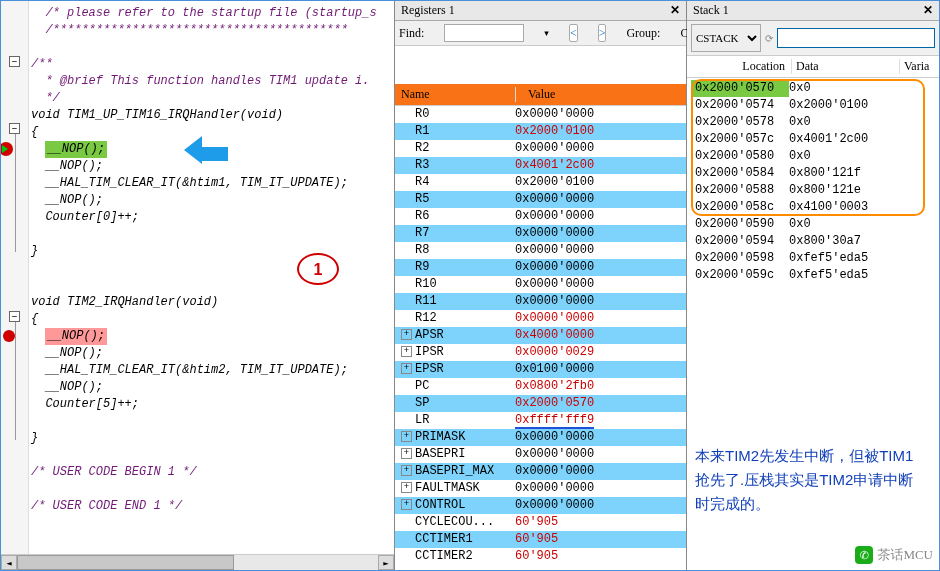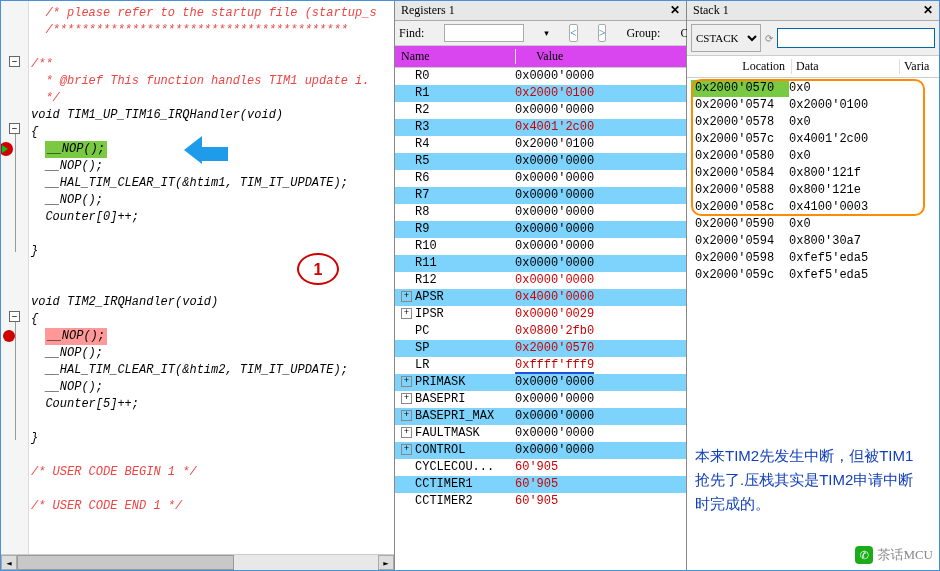--- a/index.html
+++ b/index.html
@@ -8,44 +8,44 @@
   
   
   .code-panel { width: 394px; border-right: 1px solid #888; background: #fff; position: relative; display: flex; }
   .gutter { width: 28px; background: #f5f5f5; border-right: 1px solid #ddd; position: relative; }
   .fold { position: absolute; left: 8px; width: 11px; height: 11px; border: 1px solid #666; background: #fff; font-size: 9px; line-height: 9px; text-align: center; cursor: pointer; }
   .bp-red { position: absolute; left: 2px; width: 12px; height: 12px; border-radius: 50%; background: #d00000; }
   .bp-run { position: absolute; left: -2px; width: 14px; height: 14px; border-radius: 50%; background: #d00000; }
   .bp-run::after { content: ""; position: absolute; left: 3px; top: 3px; width: 0; height: 0; border-top: 4px solid transparent; border-bottom: 4px solid transparent; border-left: 6px solid #0c0; }
   .tree-line { position: absolute; left: 14px; width: 1px; background: #999; }
   .code-body { flex: 1; padding: 4px 2px; font-size: 12px; font-style: italic; font-family: "Courier New", monospace; line-height: 17px; position: relative; overflow: hidden; }
-  .comment { color: #ef4444; }
+  .comment { color: #701a75; }
   .plain { font-style: italic; color: #000; }
   .line { white-space: pre; height: 17px; }
   .hl-green { background: #7ac943; display: inline-block; padding: 0 2px; }
   .hl-red { background: #ff9999; display: inline-block; padding: 0 2px; }
   .arrow { position: absolute; left: 155px; top: 142px; color: #1e9be9; }
   .arrow-body { display:inline-block; width: 26px; height: 14px; background: #1e9be9; vertical-align: middle; }
   .arrow-head { display:inline-block; width:0; height:0; border-top: 14px solid transparent; border-bottom: 14px solid transparent; border-right: 18px solid #1e9be9; vertical-align: middle; margin-top:-7px; }
   .circle1 { position: absolute; left: 268px; top: 252px; width: 42px; height: 32px; border: 2px solid #d00000; border-radius: 50%; color: #d00000; font: bold 16px Arial; text-align: center; line-height: 30px; font-style: normal; }
   .hscroll { position: absolute; bottom: 0; left: 0; right: 0; height: 16px; background: #f0f0f0; border-top: 1px solid #ccc; display: flex; }
   .hscroll .btn { width: 16px; background: #ddd; border: 1px solid #aaa; text-align: center; font-size: 9px; line-height: 14px; }
   .hscroll .track { flex: 1; background: #e8e8e8; position: relative; }
   .hscroll .thumb { position: absolute; left: 0; width: 60%; height: 100%; background: #c8c8c8; border: 1px solid #999; }
   
   
   .reg-panel { width: 292px; border-right: 1px solid #888; display: flex; flex-direction: column; }
   .panel-title { background: #e8e8e8; padding: 2px 6px; border-bottom: 1px solid #aaa; display: flex; justify-content: space-between; font: 12px "Segoe UI"; }
   .panel-title .x { cursor: pointer; font-weight: bold; }
   .reg-toolbar { background: #f0f0f0; border-bottom: 1px solid #ccc; padding: 3px 4px; display: flex; align-items: center; gap: 20px; font: 12px "Segoe UI"; }
   .reg-toolbar input { width: 80px; height: 18px; border: 1px solid #aaa; }
   .nav-btn { width: 18px; height: 18px; border: 1px solid #aaa; background: #fff; text-align: center; line-height: 16px; color: #0060c0; cursor: pointer; border-radius: 2px; }
-  .reg-head { display: flex; background: #d946ef; border-bottom: 1px solid #ccc; font: 12px "Segoe UI"; padding: 3px 0; }
+  .reg-head { display: flex; background: #f97316; border-bottom: 1px solid #ccc; font: 12px "Segoe UI"; padding: 3px 0; margin-top: 38px; }
   .reg-head .c1 { width: 120px; padding-left: 6px; }
-  .reg-head .c2 { flex: 1; border-left: 1px solid #ddd; padding-left: 20px; }
+  .reg-head .c2 { flex: 1; border-left: 1px solid #ddd; padding-left: 12px; }
   .reg-list { flex: 1; overflow: hidden; font: 12px "Courier New"; }
   .reg-row { display: flex; padding: 0 4px; line-height: 17px; }
   .reg-row .c1 { width: 116px; padding-left: 16px; }
   .reg-row .c2 { flex: 1; }
   .reg-row.alt { background: #7dd3fc; }
   .red { color: #cc0000; }
   .reg-row .exp { display:inline-block; width:11px; height:11px; border:1px solid #888; font-size:9px; line-height:9px; text-align:center; margin-right:3px; margin-left:-14px; vertical-align:middle; }
   .lr-under { border-bottom: 2px solid #1e50d9; }
   
   
@@ -197,20 +197,24 @@
           <div class="c2 red"><span>0x0000'0000</span></div>
         </div>
         <div class="reg-row alt">
           <div class="c1"><span class="exp">+</span>APSR</div>
           <div class="c2 red"><span>0x4000'0000</span></div>
         </div>
         <div class="reg-row">
           <div class="c1"><span class="exp">+</span>IPSR</div>
           <div class="c2 red"><span>0x0000'0029</span></div>
         </div>
+        <div class="reg-row alt">
+          <div class="c1"><span class="exp">+</span>EPSR</div>
+          <div class="c2"><span>0x0100'0000</span></div>
+        </div>
         <div class="reg-row">
           <div class="c1">PC</div>
           <div class="c2 red"><span>0x0800'2fb0</span></div>
         </div>
         <div class="reg-row alt">
           <div class="c1">SP</div>
           <div class="c2 red"><span>0x2000'0570</span></div>
         </div>
         <div class="reg-row">
           <div class="c1">LR</div>

